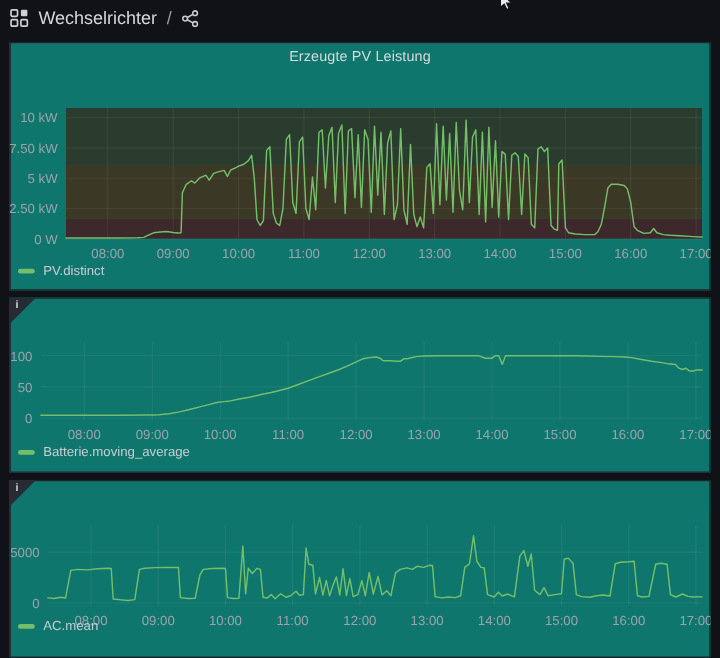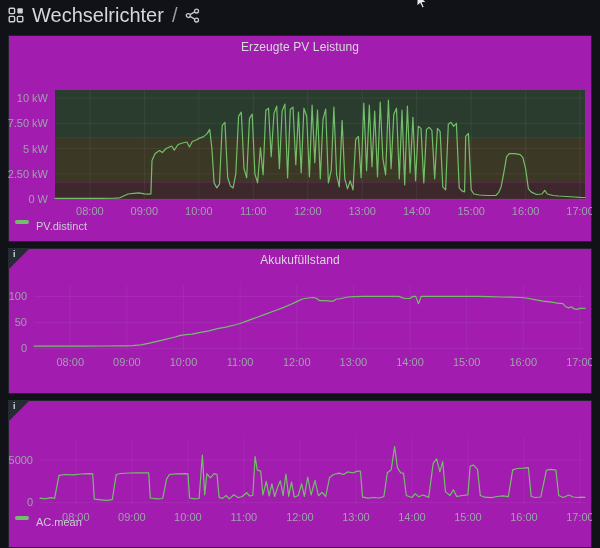--- a/index.html
+++ b/index.html
@@ -1,31 +1,31 @@
 <!DOCTYPE html>
 <html><head>
 <meta charset="utf-8">
 <style>
   html,body{margin:0;padding:0}
   body{width:600px;height:548px;background:#111217;font-family:"Liberation Sans",sans-serif;
        position:relative;overflow:hidden}
   .header{position:absolute;top:0;left:0;right:0;height:30px;display:flex;align-items:center;
-          padding-left:8px;gap:8px;color:#d5d7dd;font-size:20px}
+          padding-left:8px;gap:8px;color:#d5d7dd;font-size:15px}
   .crumb{white-space:pre}
   .crumb-sep{color:#9a9ca3}
   .hicon{display:flex;align-items:center}
   .hicon svg{display:block}
-  .panel{position:absolute;left:8px;width:584px;background:#a21caf;box-shadow:inset 0 0 0 1px #21242a}
+  .panel{position:absolute;left:8px;width:584px;background:#0f766e;box-shadow:inset 0 0 0 1px #21242a}
   .p1{top:35px;height:207px}
   .p2{top:248px;height:146px}
   .p3{top:400px;height:148px}
   .panel-title{position:absolute;top:5px;left:0;right:0;text-align:center;font-size:12px;
                font-weight:500;color:#d8d9dd;letter-spacing:.1px;cursor:pointer}
   .chart{position:absolute;left:0;top:0}
-  .legend{position:absolute;left:7px;display:flex;gap:7px;font-size:11px;color:#c8ccd3}
+  .legend{position:absolute;left:7px;display:flex;align-items:center;gap:7px;font-size:11px;color:#c8ccd3}
   .p1 .legend{top:185px}
   .p2 .legend{top:123px}
   .p3 .legend{top:116px}
   .swatch{width:14px;height:4px;border-radius:2px;background:#73bf69;flex:none}
   .legend-label{cursor:pointer}
   .corner{position:absolute;top:0;left:0;width:22px;height:22px;background:#272c34;
           clip-path:polygon(0 0,100% 0,0 100%);cursor:pointer}
   .corner span{position:absolute;top:1px;left:5px;font-size:9px;font-weight:700;color:#d4d7dc}
   .cursor{position:absolute;left:416px;top:-6px;pointer-events:none}
   text{font-family:"Liberation Sans",sans-serif}
@@ -102,21 +102,20 @@
   <div class="legend">
     <span class="swatch"></span>
     <span class="legend-label">PV.distinct</span>
   </div>
 </div>
 
 <div class="panel p2">
   <div class="corner">
     <span>i</span>
   </div>
-  <div class="panel-title">Akukufüllstand</div>
   <svg class="chart" width="584" height="146" viewBox="0 0 584 146">
       <line x1="26" x2="577" y1="100.44" y2="100.44" stroke="rgba(204,204,220,0.08)" stroke-width="1"></line>
       <text x="19" y="104.44" fill="#9da3aa" font-size="11" text-anchor="end">0</text>
       <line x1="26" x2="577" y1="74.44" y2="74.44" stroke="rgba(204,204,220,0.08)" stroke-width="1"></line>
       <text x="19" y="78.44" fill="#9da3aa" font-size="11" text-anchor="end">50</text>
       <line x1="26" x2="577" y1="48.440000000000005" y2="48.440000000000005" stroke="rgba(204,204,220,0.08)" stroke-width="1"></line>
       <text x="19" y="52.440000000000005" fill="#9da3aa" font-size="11" text-anchor="end">100</text>
       <line x1="62.242548818088366" x2="62.242548818088366" y1="37" y2="102" stroke="rgba(204,204,220,0.08)" stroke-width="1"></line>
       <text x="62.242548818088366" y="118" fill="#9da3aa" font-size="11" text-anchor="middle">08:00</text>
       <line x1="118.87153134635146" x2="118.87153134635146" y1="37" y2="102" stroke="rgba(204,204,220,0.08)" stroke-width="1"></line>
@@ -132,20 +131,24 @@
       <line x1="402.01644398766695" x2="402.01644398766695" y1="37" y2="102" stroke="rgba(204,204,220,0.08)" stroke-width="1"></line>
       <text x="402.01644398766695" y="118" fill="#9da3aa" font-size="11" text-anchor="middle">14:00</text>
       <line x1="458.64542651593007" x2="458.64542651593007" y1="37" y2="102" stroke="rgba(204,204,220,0.08)" stroke-width="1"></line>
       <text x="458.64542651593007" y="118" fill="#9da3aa" font-size="11" text-anchor="middle">15:00</text>
       <line x1="515.2744090441931" x2="515.2744090441931" y1="37" y2="102" stroke="rgba(204,204,220,0.08)" stroke-width="1"></line>
       <text x="515.2744090441931" y="118" fill="#9da3aa" font-size="11" text-anchor="middle">16:00</text>
       <line x1="571.9033915724564" x2="571.9033915724564" y1="37" y2="102" stroke="rgba(204,204,220,0.08)" stroke-width="1"></line>
       <text x="571.9033915724564" y="118" fill="#9da3aa" font-size="11" text-anchor="middle">17:00</text>
       <path d="M26.0,98.1L50.9,98.1L73.6,98.1L96.2,98.0L113.2,97.9L118.9,97.8L124.5,97.6L133.0,96.8L141.5,95.2L150.0,93.2L158.5,91.1L167.0,89.0L172.7,87.4L178.3,86.7L184.0,86.1L192.5,84.3L201.0,82.8L209.5,80.7L218.0,79.1L226.5,77.0L232.1,75.5L240.6,72.4L249.1,69.2L257.6,66.1L266.1,63.0L274.6,59.9L283.1,56.2L288.8,53.6L294.4,51.0L300.1,50.0L305.7,49.5L308.6,50.5L311.4,52.6L317.1,52.6L322.7,53.1L325.6,53.1L328.4,51.0L331.2,51.0L339.7,49.0L345.4,48.7L356.7,48.4L379.4,48.4L390.7,48.4L396.4,50.5L402.0,50.5L404.8,48.4L407.7,48.4L410.5,55.7L413.3,48.4L430.3,48.4L453.0,48.4L470.0,48.4L481.3,48.7L492.6,49.0L503.9,49.2L512.4,49.5L518.1,50.0L526.6,51.6L535.1,53.1L543.6,54.2L549.3,55.2L554.9,55.7L557.7,58.8L560.6,59.9L563.4,58.8L566.2,60.9L569.1,61.4L571.9,60.4L577.0,60.4" fill="none" stroke="#73bf69" stroke-width="1.2" stroke-linejoin="round" stroke-linecap="round"></path>
     </svg>
+  <div class="legend">
+    <span class="swatch"></span>
+    <span class="legend-label">Batterie.moving_average</span>
+  </div>
 </div>
 
 <div class="panel p3">
   <div class="corner">
     <span>i</span>
   </div>
   <svg class="chart" width="584" height="148" viewBox="0 0 584 148">
       <line x1="32" x2="577" y1="102.45569620253164" y2="102.45569620253164" stroke="rgba(204,204,220,0.08)" stroke-width="1"></line>
       <text x="25" y="106.45569620253164" fill="#9da3aa" font-size="11" text-anchor="end">0</text>
       <line x1="32" x2="577" y1="60.050632911392405" y2="60.050632911392405" stroke="rgba(204,204,220,0.08)" stroke-width="1"></line>

